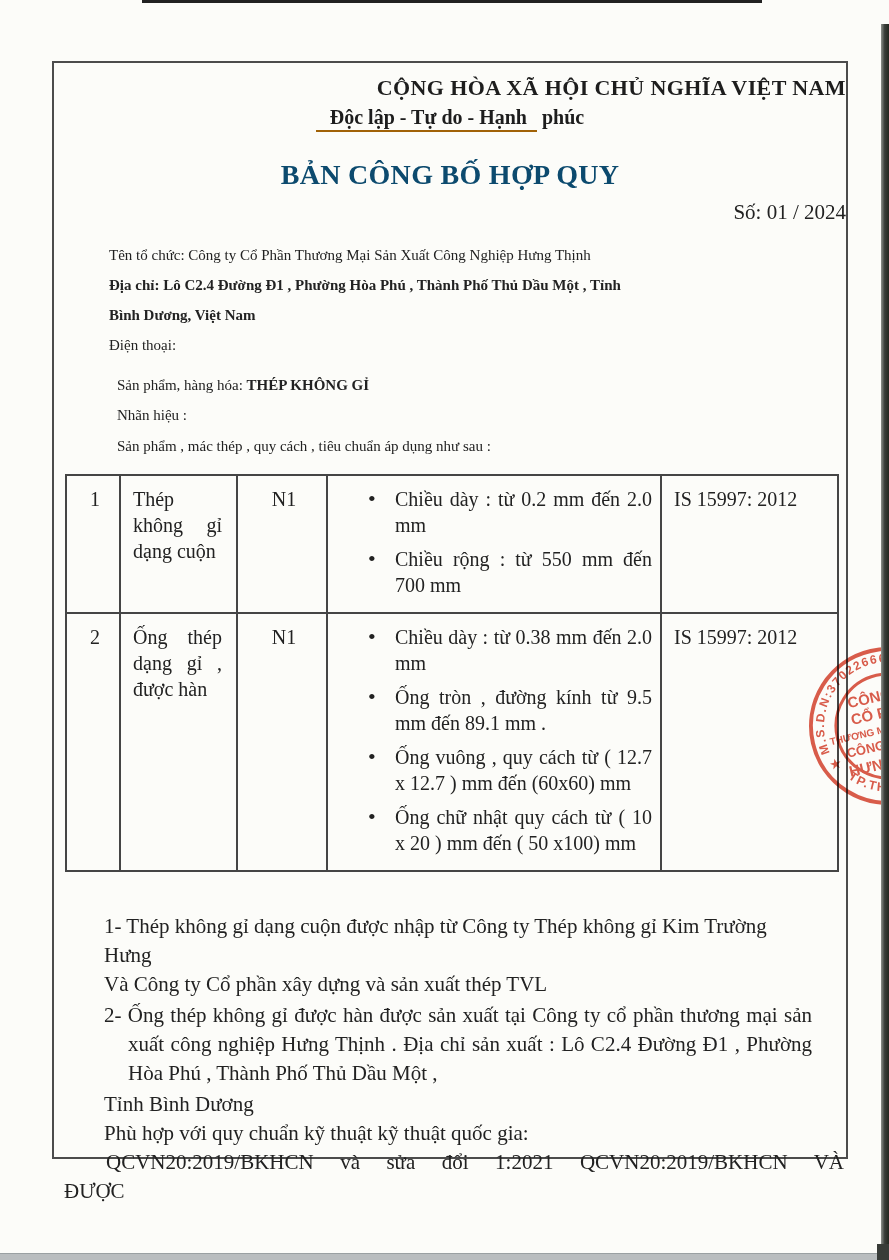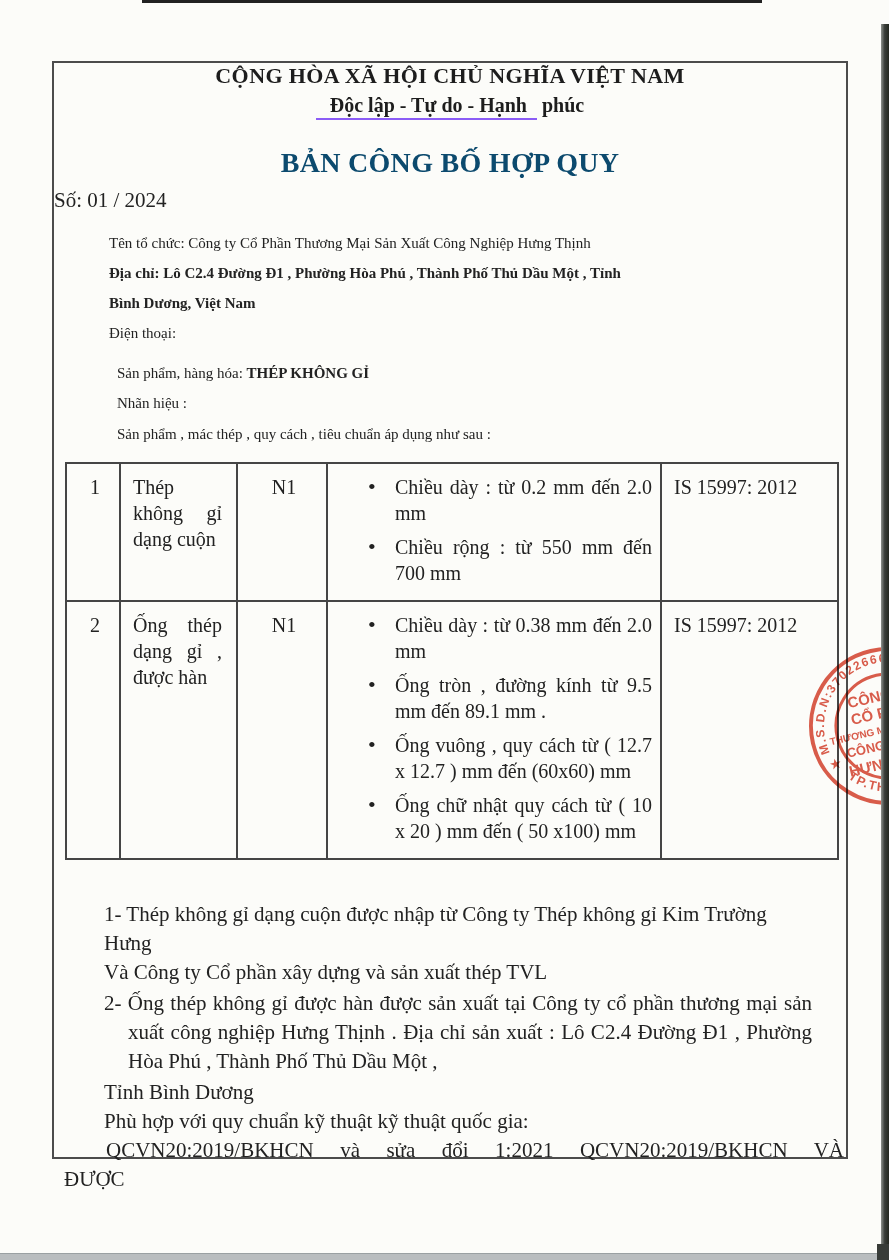--- a/index.html
+++ b/index.html
@@ -16,25 +16,25 @@
     background:linear-gradient(to right,#8d918c,#3a3e3a 45%,#23271f); z-index:20; }
   .artifact-bottom { position:absolute; left:0; top:1253px; width:889px; height:7px;
     background:#b9bdbf; border-top:1px solid #9aa0a2; z-index:20; }
   .artifact-corner { position:absolute; right:0; top:1244px; width:12px; height:16px; background:#383c38; z-index:21; }
 
   .frame {
     position:absolute; left:52px; top:61px; width:796px; height:1098px;
     border:2px solid #4c4c4c;
   }
 
-  .hdr-national { margin-top:0; text-align:center; font-weight:bold; font-size:22px; letter-spacing:0.4px; color:#1d1d1d; }
+  .hdr-national { margin-top:12px; text-align:right; font-weight:bold; font-size:22px; letter-spacing:0.4px; color:#1d1d1d; }
   .hdr-motto { margin-top:5px; text-align:center; font-weight:bold; font-size:20px; color:#1d1d1d; }
-  .hdr-motto .underlined { border-bottom:2px solid #8b5cf6; padding:0 10px 2px 14px; }
+  .hdr-motto .underlined { border-bottom:2px solid #a16207; padding:0 10px 2px 14px; }
   .doc-title { margin-top:30px; text-align:center; font-weight:bold; font-size:28px; letter-spacing:0.3px; color:#0c4a6e; }
-  .doc-number { margin-top:9px; text-align:left; font-size:21px; }
+  .doc-number { margin-top:9px; text-align:right; font-size:21px; }
 
   .body-text { font-size:15px; line-height:30px; }
   .p-org      { margin:15px 30px 0 55px; }
   .p-address  { margin:0 30px 0 55px;font-weight:bold; }
   .p-phone    { margin:0 30px 0 55px; }
   .p-product  { margin:10px 30px 0 63px; }
   .p-brand    { margin:0 30px 0 63px; }
   .p-intro    { margin:1px 30px 0 63px; }
   .line { display:block; }
 

